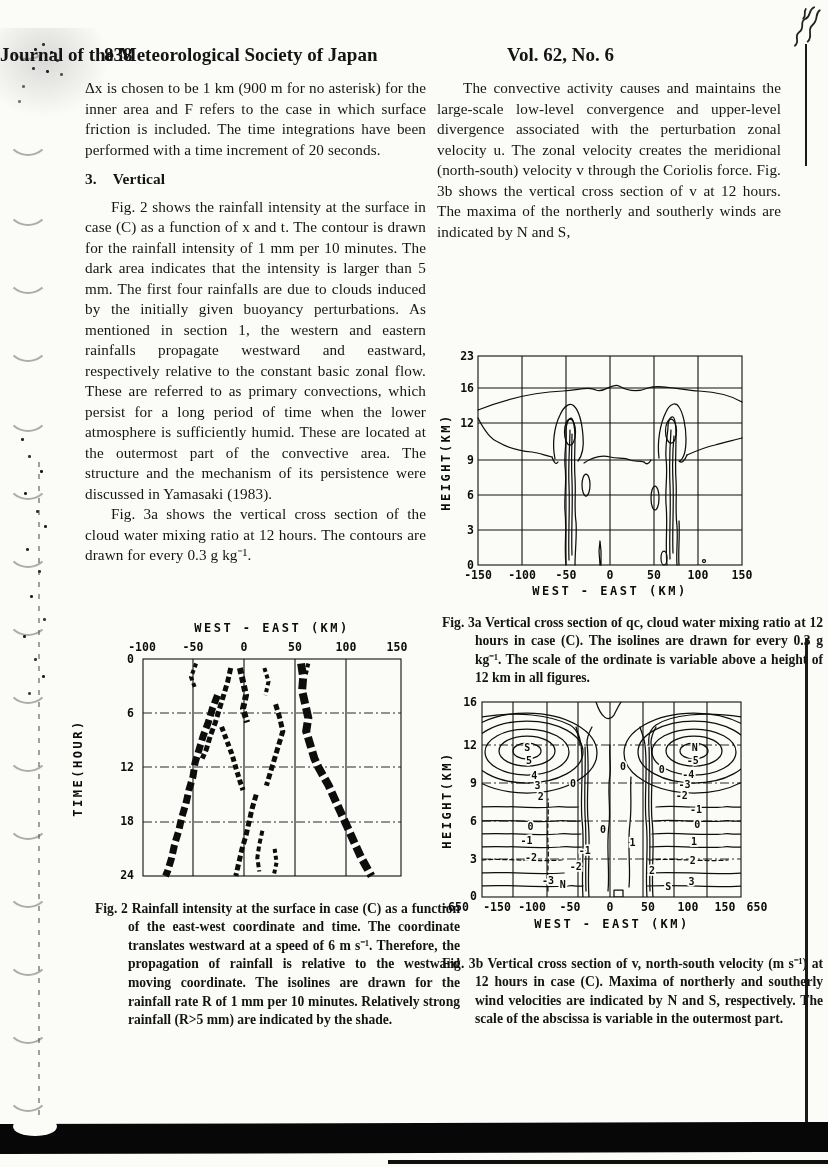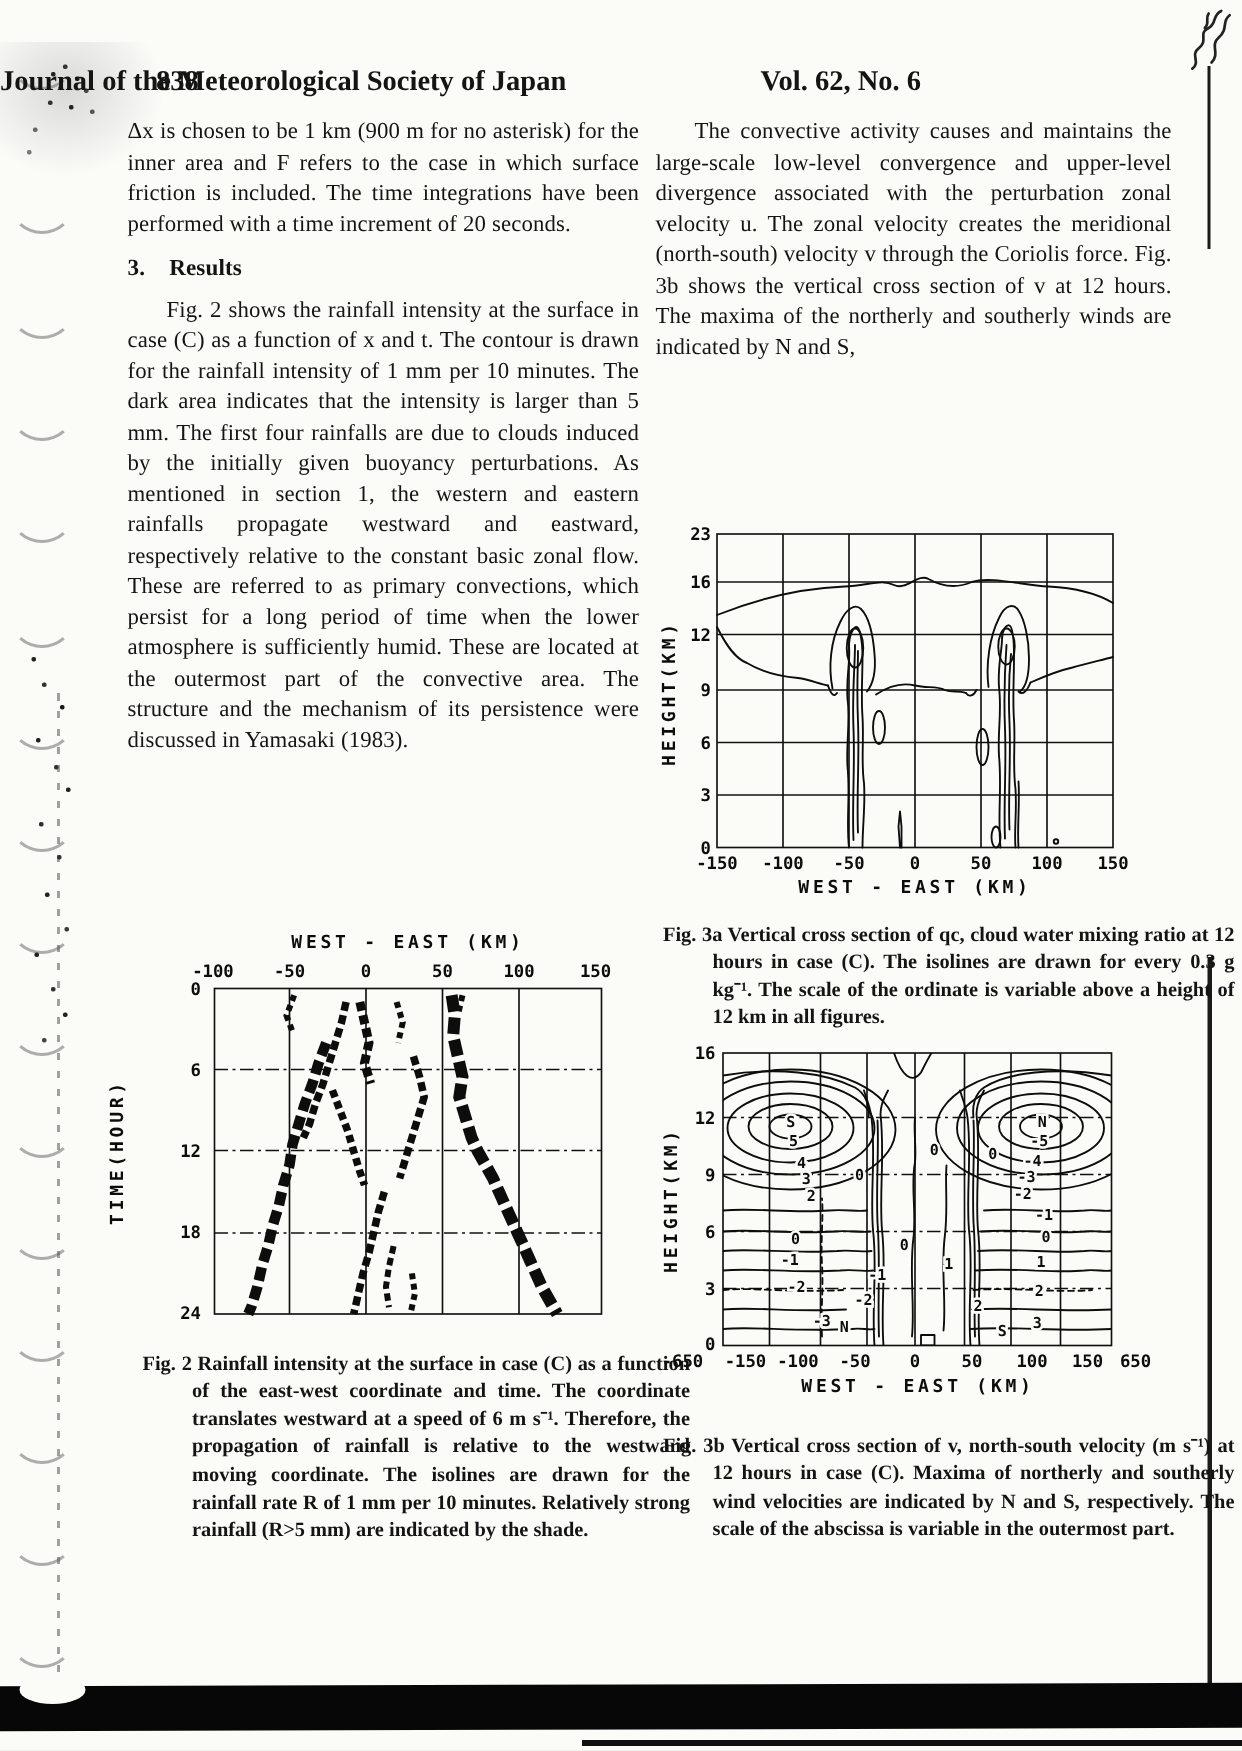--- a/index.html
+++ b/index.html
@@ -86,23 +86,24 @@
   <div class="hdr">
     <span class="pno">838</span>
     <span class="jt">Journal of the Meteorological Society of Japan</span>
     <span class="vol">Vol. 62, No. 6</span>
   </div>
 
   <div id="colL" class="col">
     <p>Δx is chosen to be 1 km (900 m for no asterisk) for the inner area and F refers to the case in which surface friction is included. The time integrations have been performed with a time increment of 20 seconds.</p>
     <div class="h3">
       <span>3.</span>
-      <span>Results</span>
+      <span>Vertical</span>
     </div>
     <p class="ind">Fig. 2 shows the rainfall intensity at the surface in case (C) as a function of x and t. The contour is drawn for the rainfall intensity of 1 mm per 10 minutes. The dark area indicates that the intensity is larger than 5 mm. The first four rainfalls are due to clouds induced by the initially given buoyancy perturbations. As mentioned in section 1, the western and eastern rainfalls propagate westward and eastward, respectively relative to the constant basic zonal flow. These are referred to as primary convections, which persist for a long period of time when the lower atmosphere is sufficiently humid. These are located at the outermost part of the convective area. The structure and the mechanism of its persistence were discussed in Yamasaki (1983).</p>
+    <p class="ind">Fig. 3a shows the vertical cross section of the cloud water mixing ratio at 12 hours. The contours are drawn for every 0.3 g kg⁻¹.</p>
   </div>
 
   <div id="colR" class="col">
     <p class="ind">The convective activity causes and maintains the large-scale low-level convergence and upper-level divergence associated with the perturbation zonal velocity u. The zonal velocity creates the meridional (north-south) velocity v through the Coriolis force. Fig. 3b shows the vertical cross section of v at 12 hours. The maxima of the northerly and southerly winds are indicated by N and S,</p>
   </div>
 
   <svg id="fig2" width="360" height="268" viewBox="0 0 360 268" style="position:absolute;left:68px;top:616px">
     <text class="axlab mid" x="204" y="16">WEST - EAST (KM)</text>
     <text class="tick mid" x="74" y="35">-100</text>
     <text class="tick mid" x="125" y="35">-50</text>

